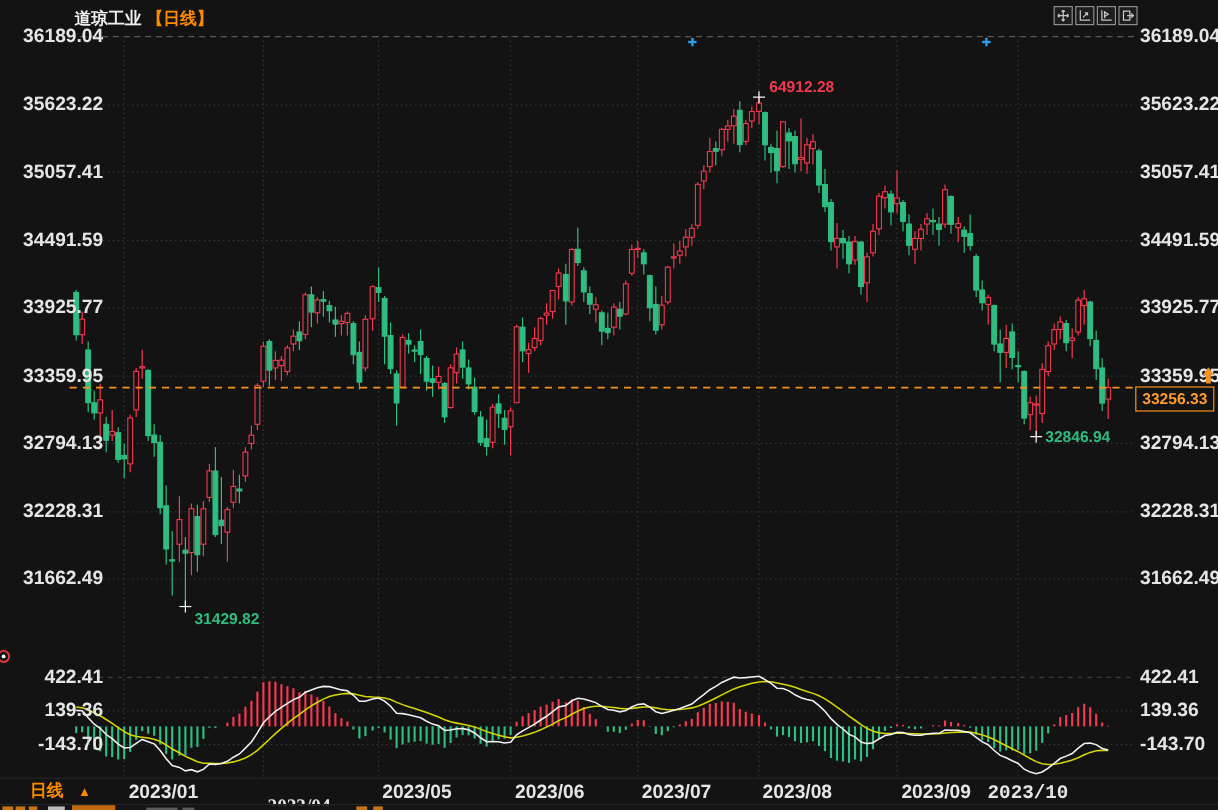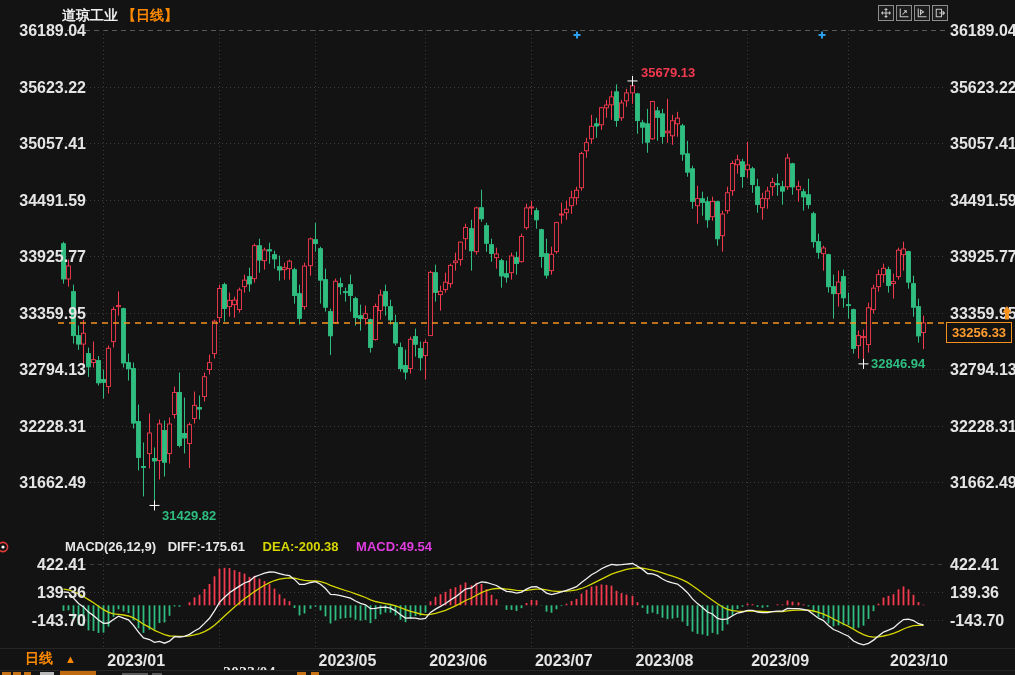--- a/index.html
+++ b/index.html
@@ -636,43 +636,37 @@
       <span class="axlab" style="left: 950px; top: 583.516px;">139.36</span>
       <span class="axlab" style="left: 2px; width: 84px; text-align: right; top: 611.514px;">-143.70</span>
       <span class="axlab" style="left: 950px; top: 611.514px;">-143.70</span>
       <span class="axlab" style="left: 107.248px; top: 652px;">2023/01</span>
       <span class="axlab" style="left: 222.961px; top: 664px; font-family: Liberation Serif, serif;">2023/04</span>
       <span class="axlab" style="left: 318.55px; top: 652px;">2023/05</span>
       <span class="axlab" style="left: 429.232px; top: 652px;">2023/06</span>
       <span class="axlab" style="left: 534.883px; top: 652px;">2023/07</span>
       <span class="axlab" style="left: 635.503px; top: 652px;">2023/08</span>
       <span class="axlab" style="left: 751.216px; top: 652px;">2023/09</span>
-      <span class="axlab" style="left: 890px; top: 652px;">2023/10</span>
+      <span class="axlab" style="left: 823px; top: 652px; font-family: Liberation Mono, monospace;">2023/10</span>
     </div>
 
-  <div class="ann" style="left:641px;top:65px;color:#f43a4f;">35679.13</div>
+  <div class="ann" style="left:641px;top:65px;color:#f43a4f;">64912.28</div>
   <div class="ann" style="left:162px;top:508px;color:#2fbd80;text-align:center;">31429.82</div>
   <div class="ann" style="left:871px;top:356px;color:#2fbd80;">32846.94</div>
 
   <div class="abs price-box">33256.33</div>
   <svg class="abs" style="left:1001px;top:305px;" width="12" height="16">
     <path d="M6 1l4.5 6.5H8v7H4v-7H1.5z" fill="#f5921f"></path>
   </svg>
 
   <svg class="abs" style="left:0;top:540px;" width="14" height="14">
     <circle cx="3" cy="7" r="4.6" stroke="#e23b3b" stroke-width="1.6" fill="none"></circle>
     <circle cx="3" cy="7" r="1.6" fill="#ffffff"></circle>
   </svg>
 
-  <div class="abs macd-row">
-    <span class="w">MACD(26,12,9)</span>
-    <span class="w" style="margin-left:8px;">DIFF:-175.61</span>
-    <span class="y">DEA:-200.38</span>
-    <span class="m">MACD:49.54</span>
-  </div>
 
   <div class="abs sep" style="top:648px;"></div>
   <div class="abs sep" style="top:670px;"></div>
 
   <div class="abs footer-period">
     <span>日线</span><span class="tri">▲</span>
   </div>
 
   <div class="abs" style="left:0;top:671px;width:1015px;height:4px;background:#151515;">
     <div class="frag" style="left:2px;top:1px;width:9px;height:3px;background:#c87416;"></div>

